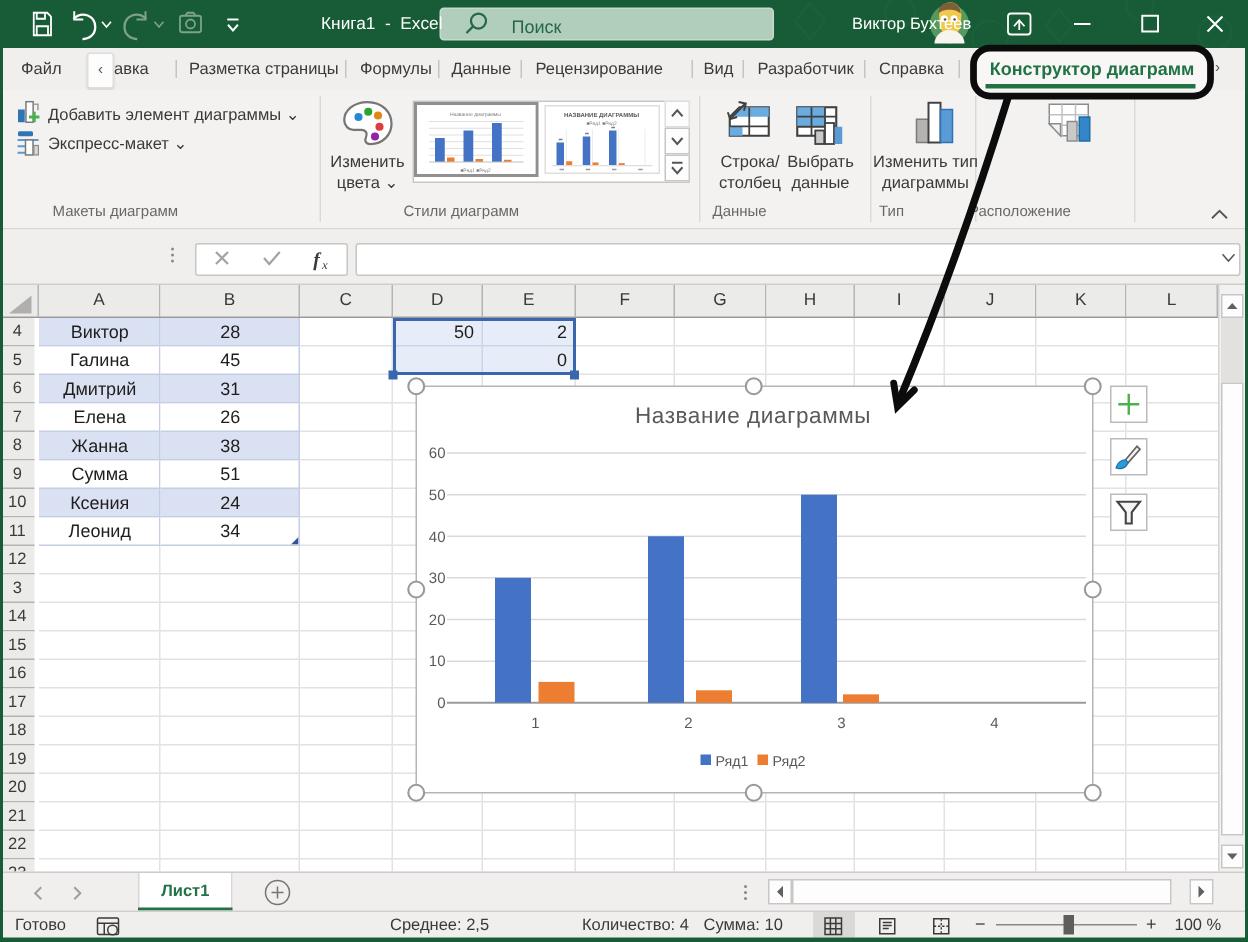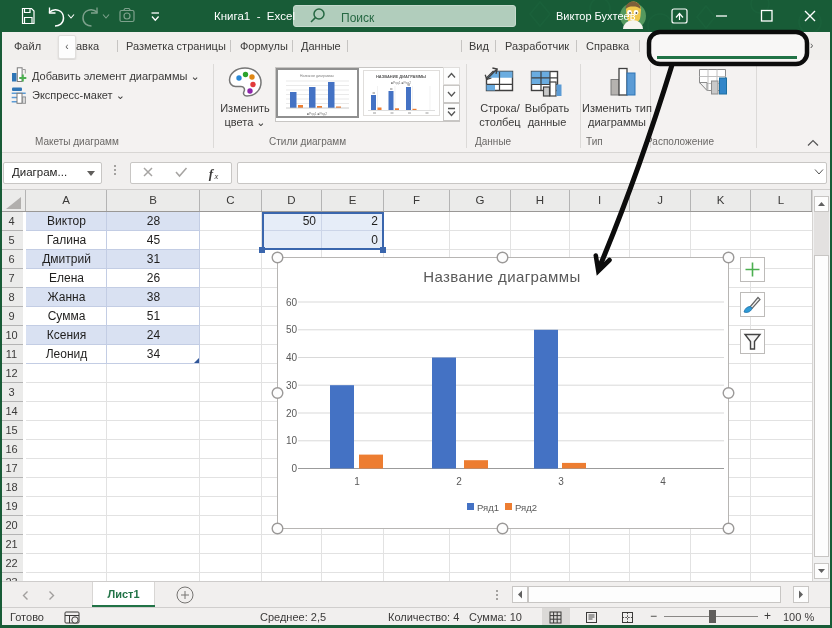--- a/index.html
+++ b/index.html
@@ -11,21 +11,21 @@
 }
 .abs { position:absolute; }
 
 #titlebar { left:0; top:0; width:832px; height:32px; background:#185c37; }
 #searchbox {
   left:293px; top:5px; width:223px; height:22px;
   background:#b1cdbc; border:1px solid #c5dacd; border-radius:3px;
   color:#266843; font-size:12px; line-height:20px;
 }
 #doctitle { left:165px; top:0; width:130px; height:32px; line-height:32px; color:#fff; font-size:11.5px; text-align:right; }
-#username { left:556px; top:0; height:32px; line-height:32px; color:#fff; font-size:11px; }
+#username { left:568px; top:0; height:32px; line-height:32px; color:#fff; font-size:11px; }
 
 #tabrow { left:0; top:32px; width:832px; height:28px; background:#f1efed; }
 .tab { position:absolute; top:0; height:28px; line-height:28px; font-size:11px; color:#3b3a39; white-space:nowrap; }
 .tabsep { position:absolute; top:8px; width:1px; height:12px; background:#c6c4c2; }
 
 #ribbon { left:0; top:60px; width:832px; height:93px; background:#f4f2f1; border-bottom:1px solid #d8d6d4; }
 .gsep { position:absolute; top:4px; width:1px; height:84px; background:#dcdad8; }
 .glabel { position:absolute; top:76px; font-size:10px; color:#6a6866; text-align:left; white-space:nowrap; }
 .rtext { position:absolute; font-size:11px; color:#3b3a39; white-space:nowrap; }
 .rbtn2 { position:absolute; font-size:11px; color:#3b3a39; text-align:center; line-height:13.5px; }
@@ -119,33 +119,35 @@
     <span style="position:absolute;left:47px;top:2px">Поиск</span>
   </div>
   <div id="doctitle" class="abs">Книга1&nbsp; -&nbsp; Excel</div>
   <div id="username" class="abs">Виктор Бухтеев</div>
   <div id="tabrow" class="abs">
     <div class="tab" style="left:14px">Файл</div>
     <div class="tab" style="left:76px">авка</div>
     <div class="tab" style="left:126px">Разметка страницы</div>
     <div class="tab" style="left:240px">Формулы</div>
     <div class="tab" style="left:301px">Данные</div>
+    <div class="tab" style="left:357px">Рецензирование</div>
     <div class="tab" style="left:469px">Вид</div>
     <div class="tab" style="left:505px">Разработчик</div>
     <div class="tab" style="left:586px">Справка</div>
     <div class="tabsep" style="left:117px"></div>
     <div class="tabsep" style="left:230px"></div>
     <div class="tabsep" style="left:292px"></div>
     <div class="tabsep" style="left:347px"></div>
     <div class="tabsep" style="left:461px"></div>
     <div class="tabsep" style="left:495px"></div>
     <div class="tabsep" style="left:576px"></div>
     <div class="tabsep" style="left:639px"></div>
 
     <div style="position:absolute;left:650px;top:0;width:155px;height:28px;background:#f8f7f6"></div>
+    <div class="tab" style="left:657px;width:142px;color:#217346;font-weight:bold;text-align:center;font-size:12px">Конструктор диаграмм</div>
     <div style="position:absolute;left:657px;top:24px;width:140px;height:2.5px;background:#217346"></div>
 
     <div style="position:absolute;left:58px;top:3px;width:18px;height:24px;background:#fdfdfd;border:1px solid #e0dedc;border-radius:2px;box-shadow:0 1px 2px rgba(0,0,0,.12);color:#555;font-size:10px;text-align:center;line-height:22px">‹</div>
 
     <div class="tab" style="left:810px;color:#555;font-size:10px">›</div>
   </div>
   <div id="ribbon" class="abs">
 
     <div class="gsep" style="left:213px"></div>
     <div class="gsep" style="left:466px"></div>
@@ -286,26 +288,20 @@
       <path d="M2.5 15.5 l7.5 0 l0 8 z" fill="#f2f2f2" stroke="#8c8c8c"></path>
       <rect x="14.5" y="14" width="6.5" height="13" fill="#c9c9c9" stroke="#8c8c8c"></rect>
       <rect x="22.5" y="11" width="7" height="16" fill="#3286c9" stroke="#1d6fa0"></rect>
     </svg>
 
     <svg class="abs" style="left:806px;top:78px" width="14" height="10">
         <path d="M2 7.5 l5 -5 l5 5" stroke="#555" fill="none" stroke-width="1.2"></path>
       </svg>
   </div>
   <div id="fbar" class="abs">
-    <div class="fbox" style="left:3px;width:99px">
-      <span style="position:absolute;left:8px;top:3px;font-size:11.5px;color:#1f1e1d">Диаграм...</span>
-      <svg style="position:absolute;right:5px;top:8px" width="9" height="6">
-          <path d="M0 0 l4 5 l4 -5 z" fill="#605e5c"></path>
-        </svg>
-    </div>
     <svg class="abs" style="left:112px;top:11px" width="8" height="18">
       <circle cx="3" cy="2" r="1" fill="#8a8886"></circle>
         <circle cx="3" cy="6" r="1" fill="#8a8886"></circle>
         <circle cx="3" cy="10" r="1" fill="#8a8886"></circle>
     </svg>
     <div class="fbox" style="left:130px;width:102px">
       <svg width="100" height="20">
         <path d="M13 5 l8 8 M21 5 l-8 8" stroke="#a6a4a2" stroke-width="1.5"></path>
         <path d="M45 9 l3.5 4 l7 -8" stroke="#a6a4a2" fill="none" stroke-width="1.5"></path>
         <text x="80" y="14.5" font-size="13" font-style="italic" font-weight="bold" fill="#3b3a39" font-family="Liberation Serif" text-anchor="middle">f</text>

